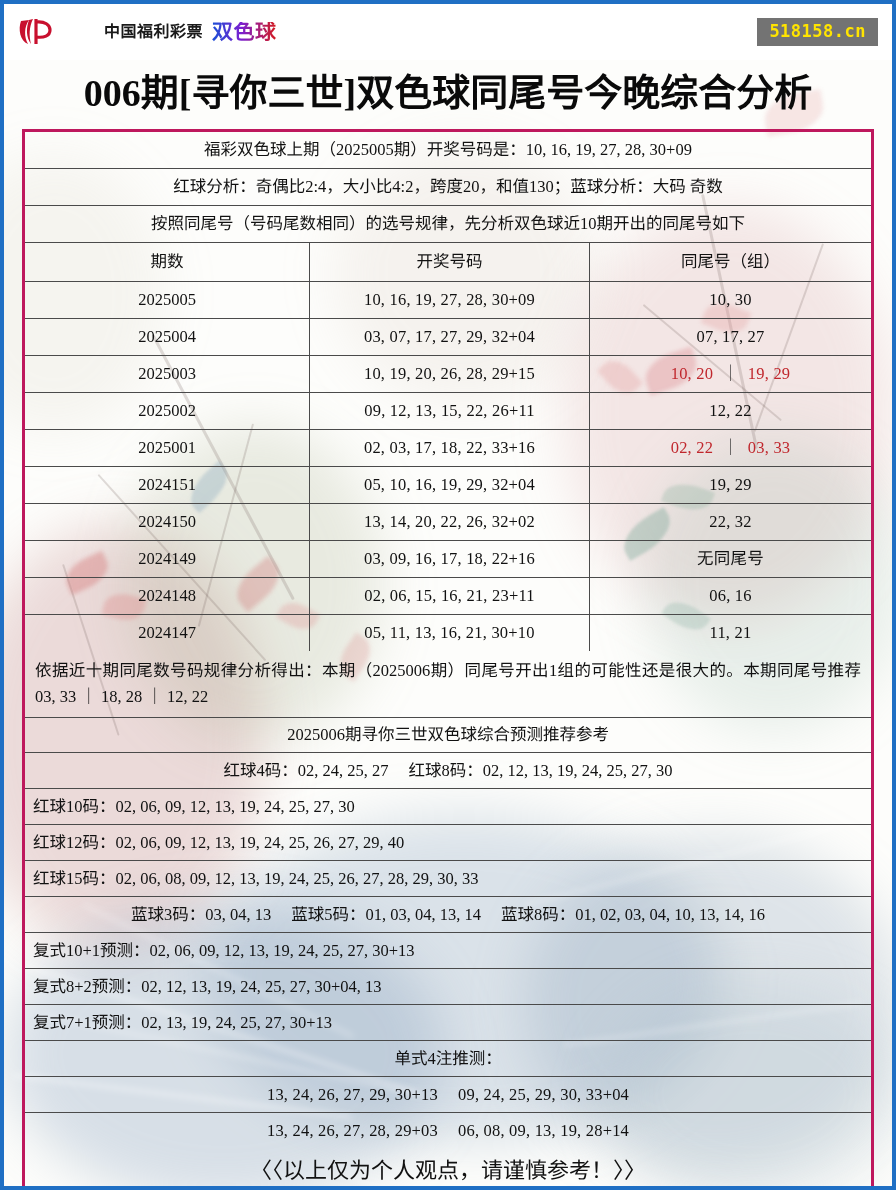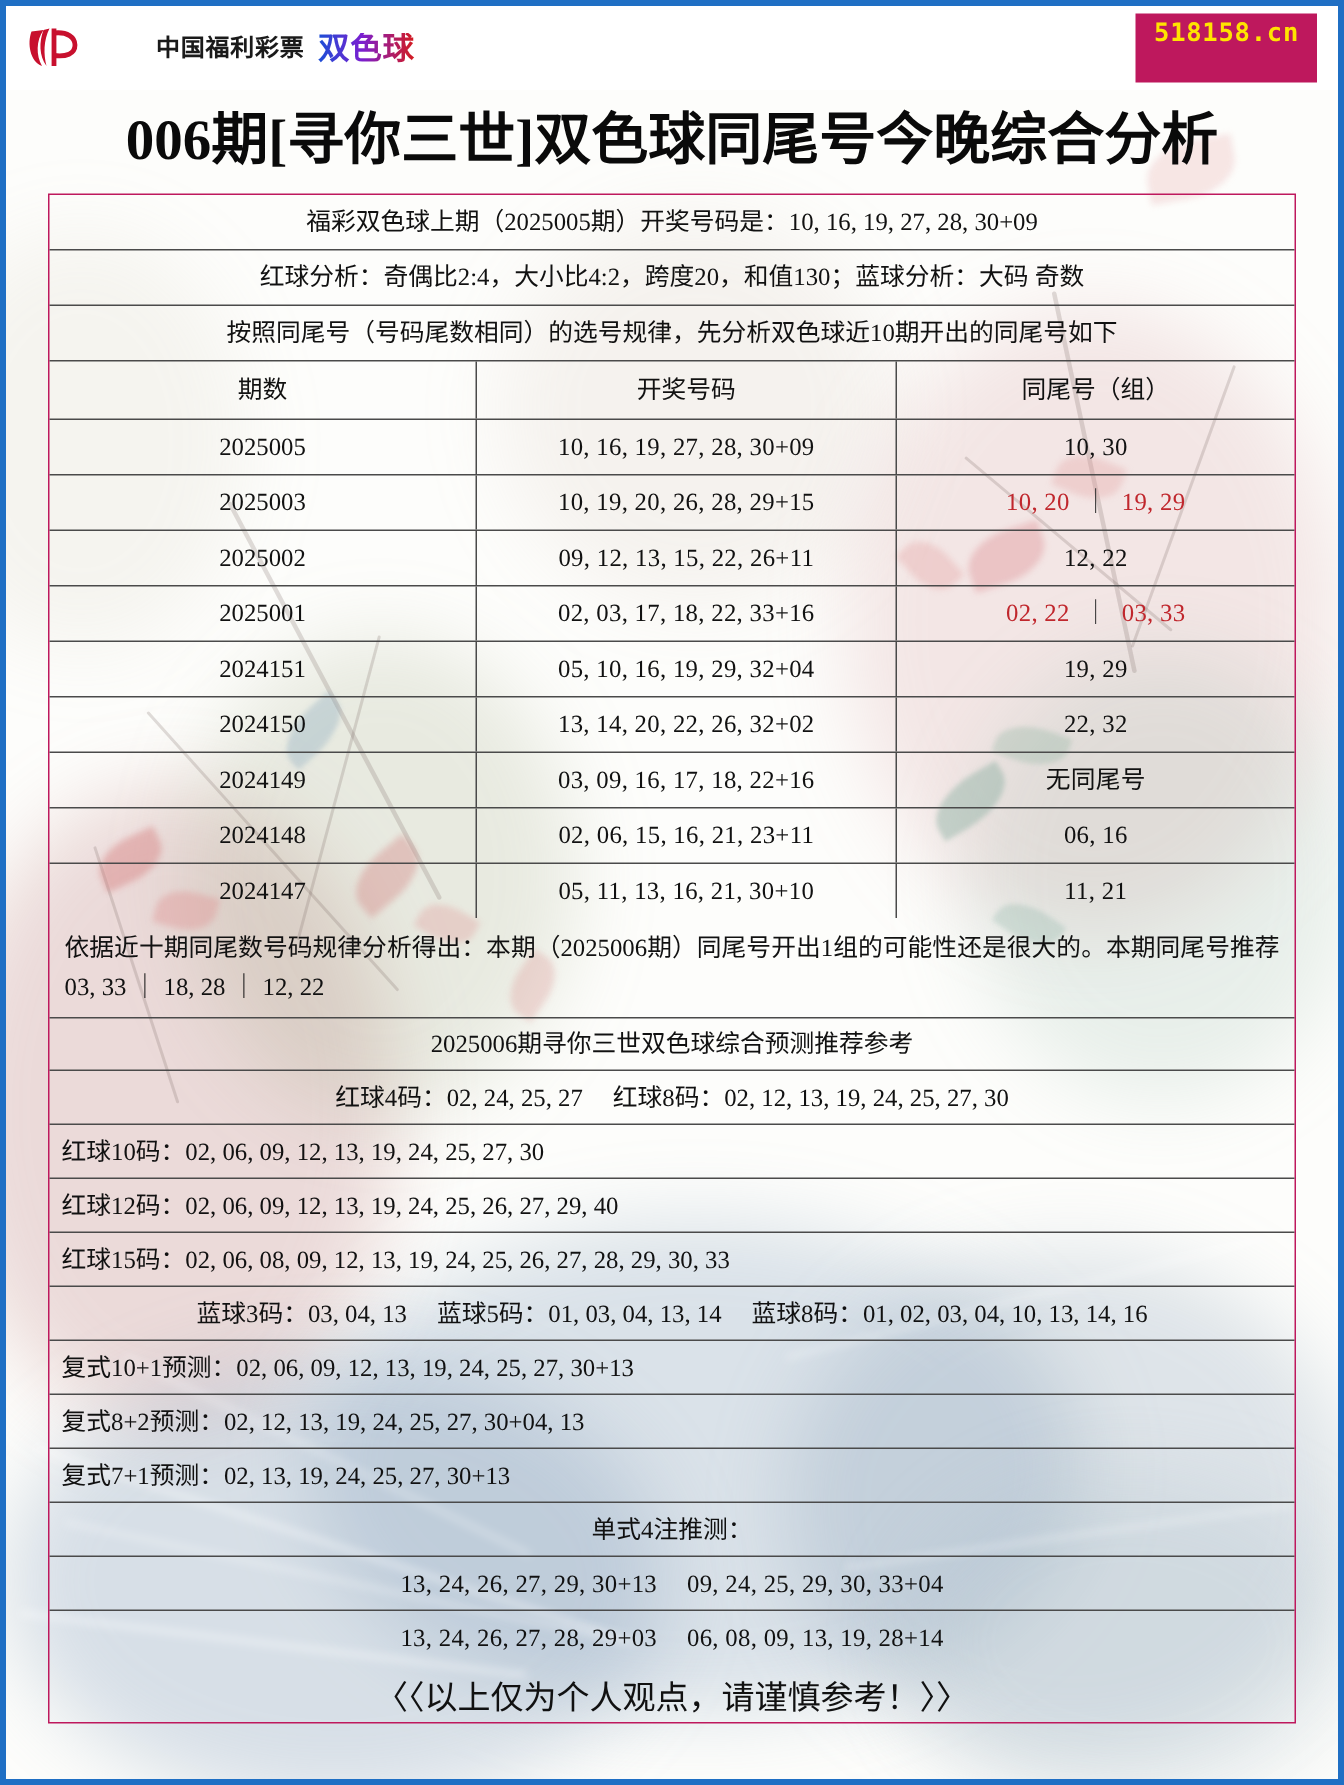--- a/index.html
+++ b/index.html
@@ -107,27 +107,27 @@
     font-size: 21px;
     font-weight: bold;
     line-height: 1;
     letter-spacing: .5px;
     background: linear-gradient(90deg, #1a4fd6 0%, #7a1fd0 45%, #d61a1a 100%);
     -webkit-background-clip: text;
     background-clip: text;
     color: transparent;
   }
   #site-badge {
-    background: #be185d;
+    background: #737373;
     color: #ffe400;
     font-family: "DejaVu Sans Mono", "Liberation Mono", monospace;
     font-size: 17px;
     font-weight: bold;
     letter-spacing: .5px;
-    padding: 4px 12px 23px;
+    padding: 4px 12px 5px;
     line-height: 1.1;
   }
 
   
   #title {
     position: relative;
     z-index: 3;
     text-align: center;
     font-family: "Liberation Serif", "DejaVu Serif", serif;
     font-size: 38px;
@@ -135,22 +135,22 @@
     color: #0a0a0a;
     letter-spacing: 0px;
     padding: 2px 0 12px;
     white-space: nowrap;
   }
 
   
   #content {
     position: relative;
     z-index: 2;
-    margin: 0 28px;
-    border: 1px solid #be185d;
+    margin: 0 18px;
+    border: 3px solid #be185d;
     background: transparent;
   }
   .row {
     border-bottom: 1px solid #4a4a4a;
     display: flex;
     align-items: stretch;
   }
   .row:last-child { border-bottom: none; }
 
   .cell {
@@ -303,20 +303,27 @@
 
     <div id="table-body">
         <div class="row trow">
           <div class="cell center c-qi">2025005</div>
           <div class="cell center c-num num-mono">10, 16, 19, 27, 28, 30+09</div>
           <div class="cell center c-tail num-mono">
             <span>10, 30</span>
           </div>
         </div>
         <div class="row trow">
+          <div class="cell center c-qi">2025004</div>
+          <div class="cell center c-num num-mono">03, 07, 17, 27, 29, 32+04</div>
+          <div class="cell center c-tail num-mono">
+            <span>07, 17, 27</span>
+          </div>
+        </div>
+        <div class="row trow">
           <div class="cell center c-qi">2025003</div>
           <div class="cell center c-num num-mono">10, 19, 20, 26, 28, 29+15</div>
           <div class="cell center c-tail num-mono">
             <span class="hl">10, 20</span>
             <span class="sep">｜</span>
             <span class="hl">19, 29</span>
           </div>
         </div>
         <div class="row trow">
           <div class="cell center c-qi">2025002</div>

